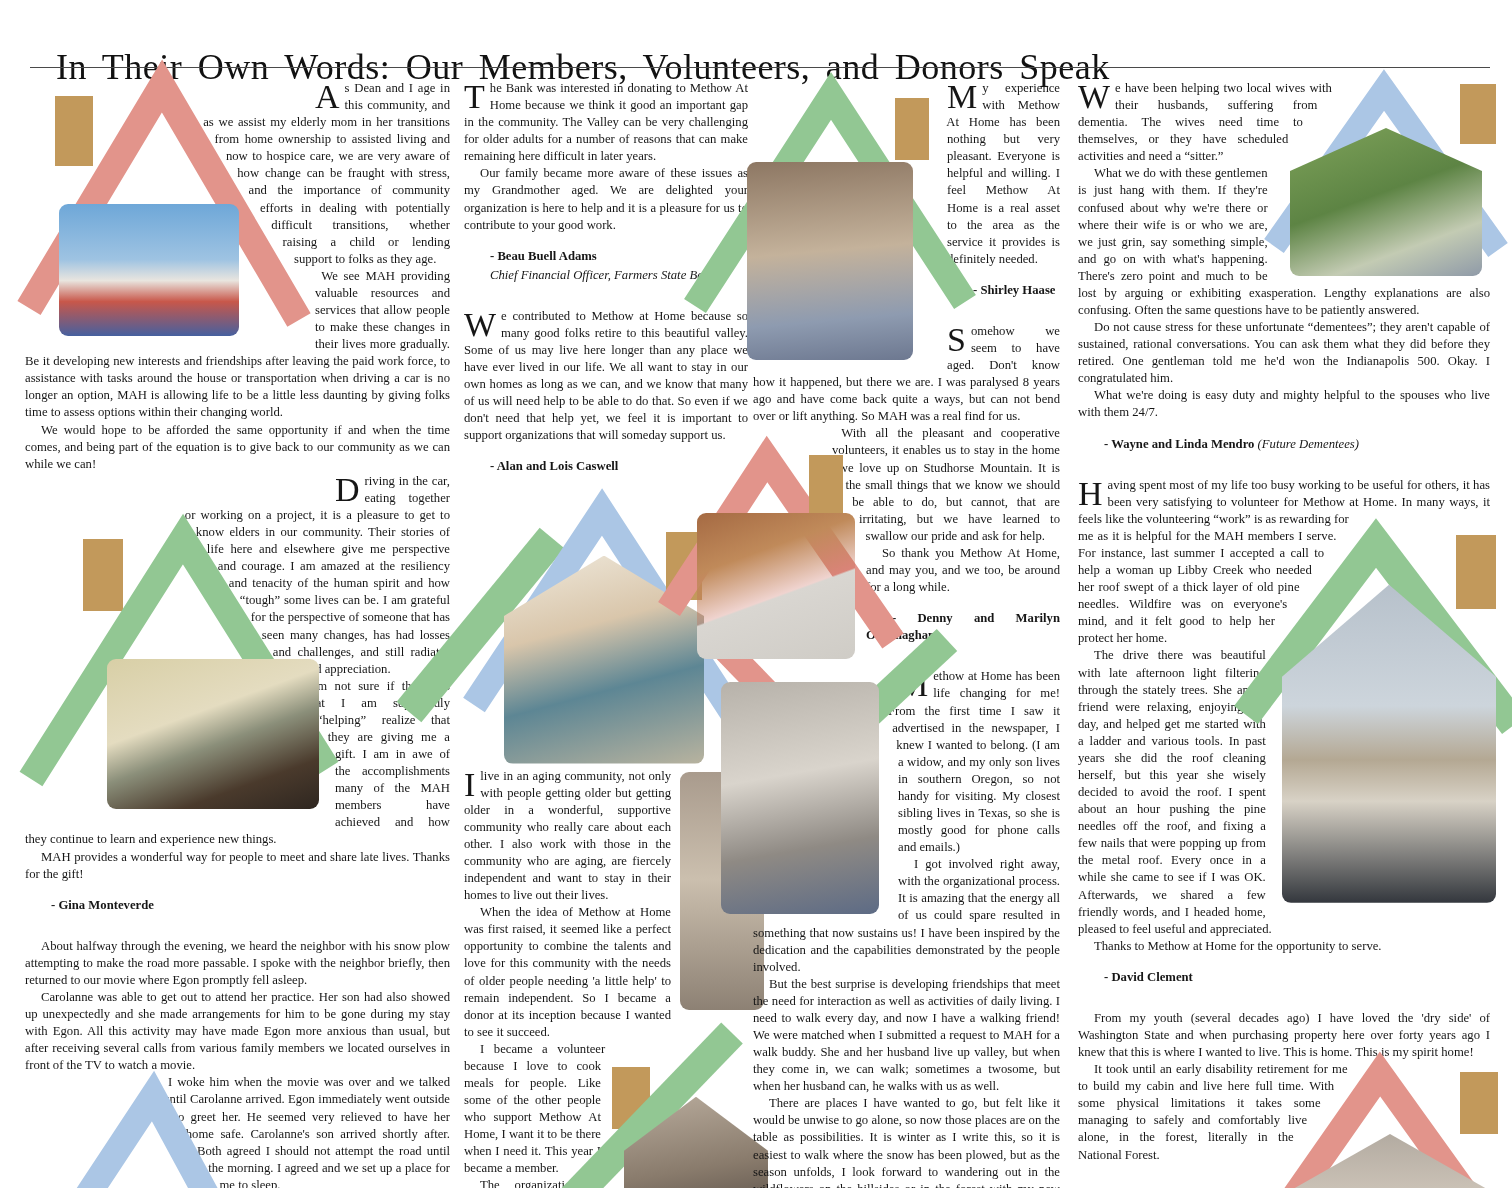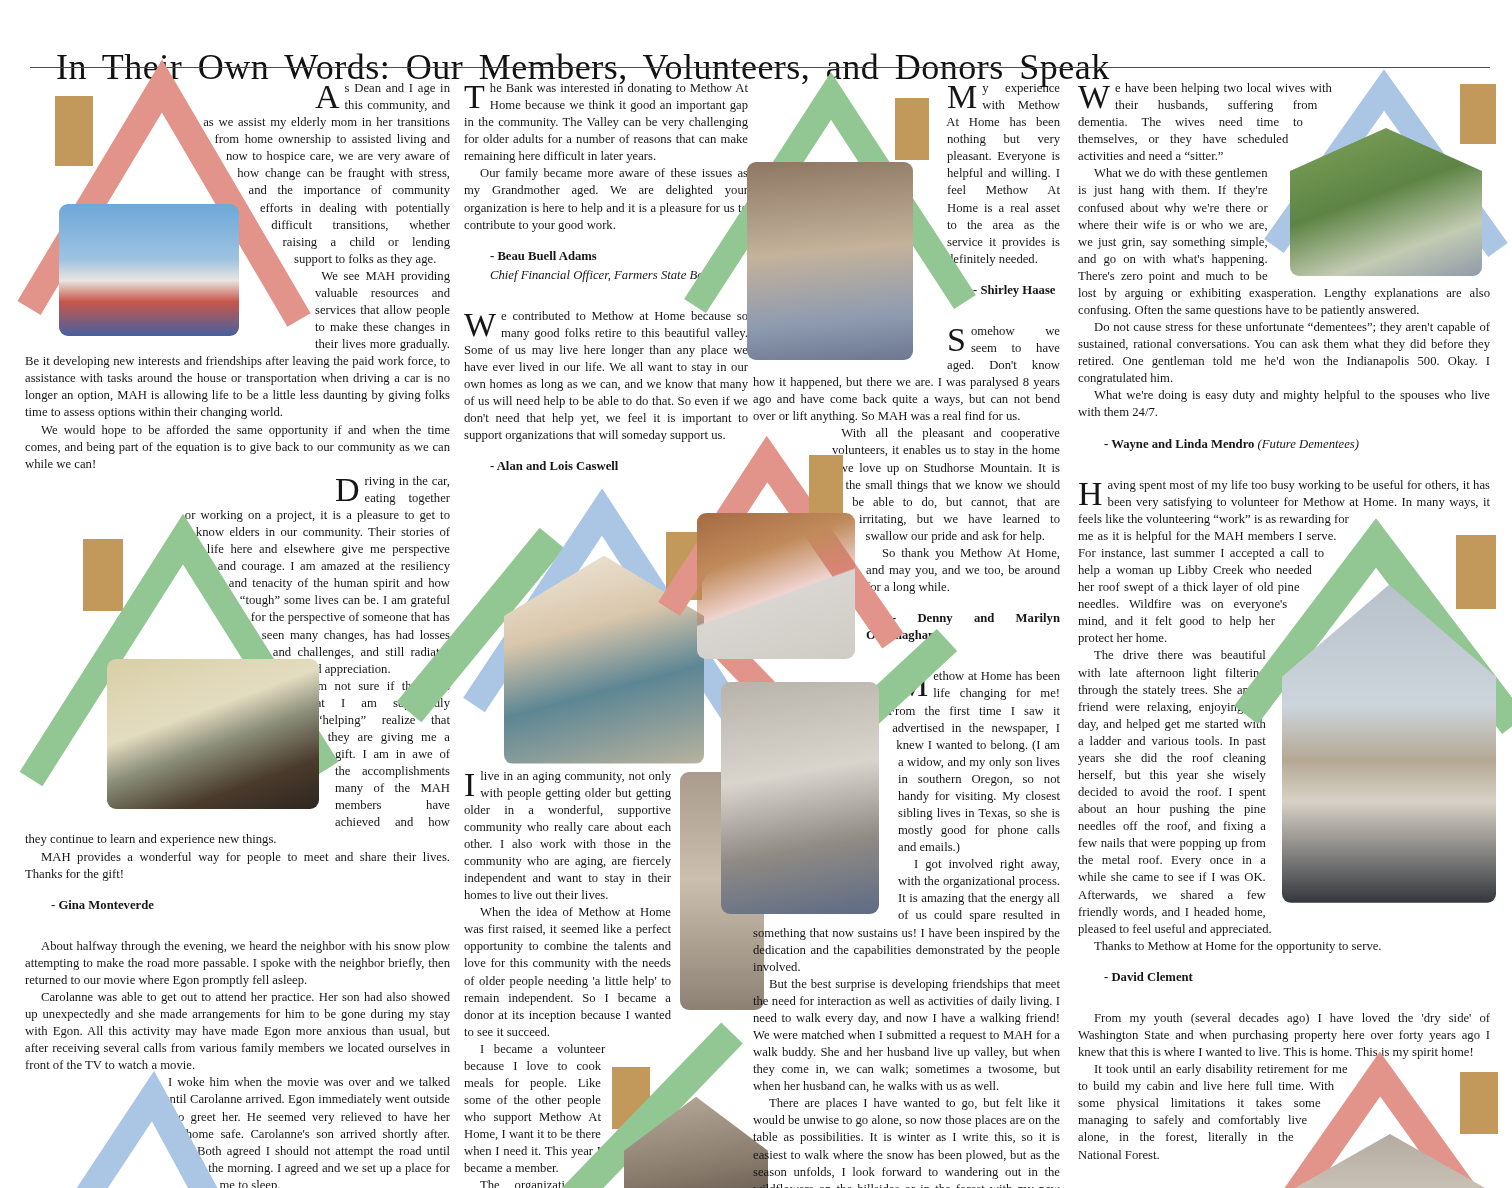--- a/index.html
+++ b/index.html
@@ -64,21 +64,21 @@
   <section>
     <div class="house fl" style="width:300px;height:300px;margin:38px 10px 4px 0;shape-outside:polygon(0 12%,46% 12%,100% 88%,100% 100%,0 100%);">
       <div class="chimney" style="left:58px;top:28px;width:40px;height:72px;"></div>
       <svg class="roof" width="300" height="300">
         <polyline points="6,268 158,28 302,258" fill="none" stroke="#92C793" stroke-width="27"></polyline>
       </svg>
       <div class="photo ph-mont" style="left:82px;top:148px;width:212px;height:150px;"></div>
     </div>
     <p class="lead">Driving in the car, eating together or working on a project, it is a pleasure to get to know elders in our community. Their stories of life here and elsewhere give me perspective and courage. I am amazed at the resiliency and tenacity of the human spirit and how “tough” some lives can be. I am grateful for the perspective of someone that has seen many changes, has had losses and challenges, and still radiates joy and appreciation.</p>
     <p>I'm not sure if the folks that I am supposedly “helping” realize that they are giving me a gift. I am in awe of the accomplishments many of the MAH members have achieved and how they continue to learn and experience new things.</p>
-    <p>MAH provides a wonderful way for people to meet and share their lives. Thanks for the gift!</p>
+    <p>MAH provides a wonderful way for people to meet and share late lives. Thanks for the gift!</p>
     <p class="sig">- Gina Monteverde</p>
   </section>
 
   <section>
     <p>About halfway through the evening, we heard the neighbor with his snow plow attempting to make the road more passable. I spoke with the neighbor briefly, then returned to our movie where Egon promptly fell asleep.</p>
     <p>Carolanne was able to get out to attend her practice. Her son had also showed up unexpectedly and she made arrangements for him to be gone during my stay with Egon. All this activity may have made Egon more anxious than usual, but after receiving several calls from various family members we located ourselves in front of the TV to watch a movie.</p>
     <div class="house fl" style="width:240px;height:252px;margin:4px 10px 0 0;shape-outside:polygon(0 0,42% 0,100% 86%,100% 100%,0 100%);">
 
       <svg class="roof" width="240" height="252">
         <polyline points="0,212 128,18 246,236" fill="none" stroke="#ABC6E5" stroke-width="26"></polyline>

